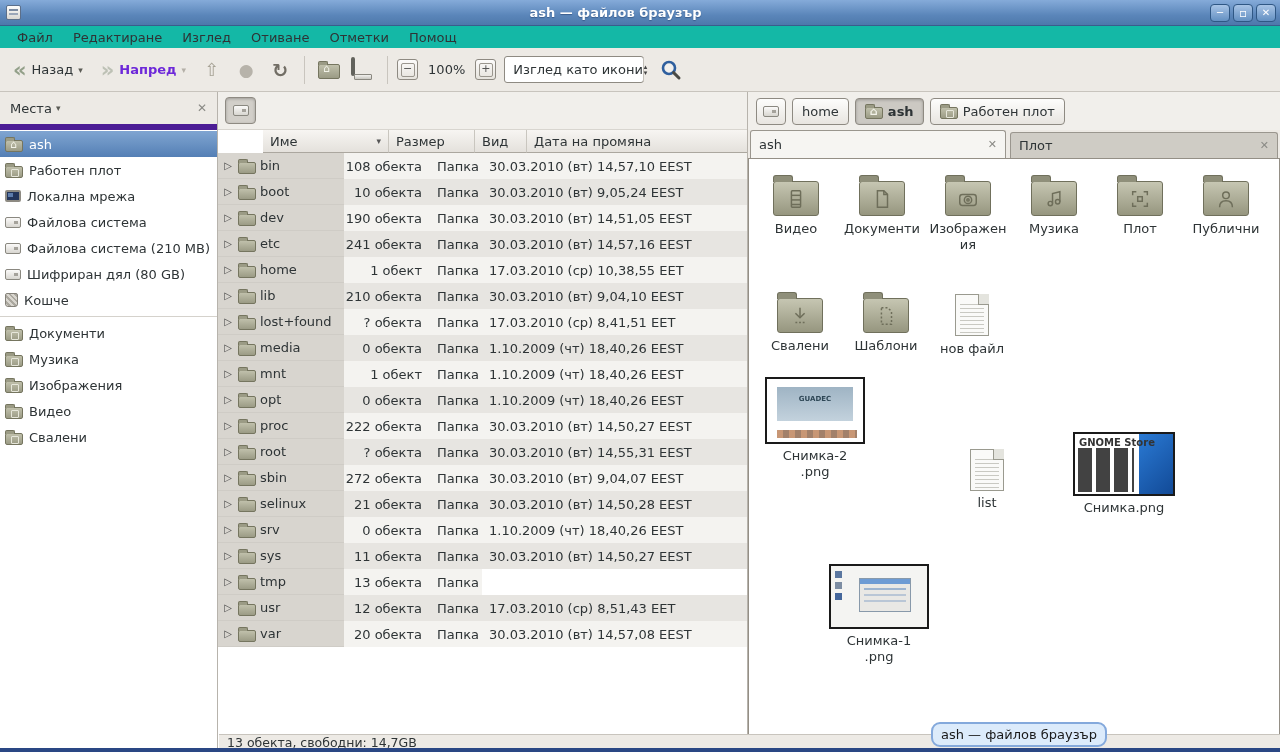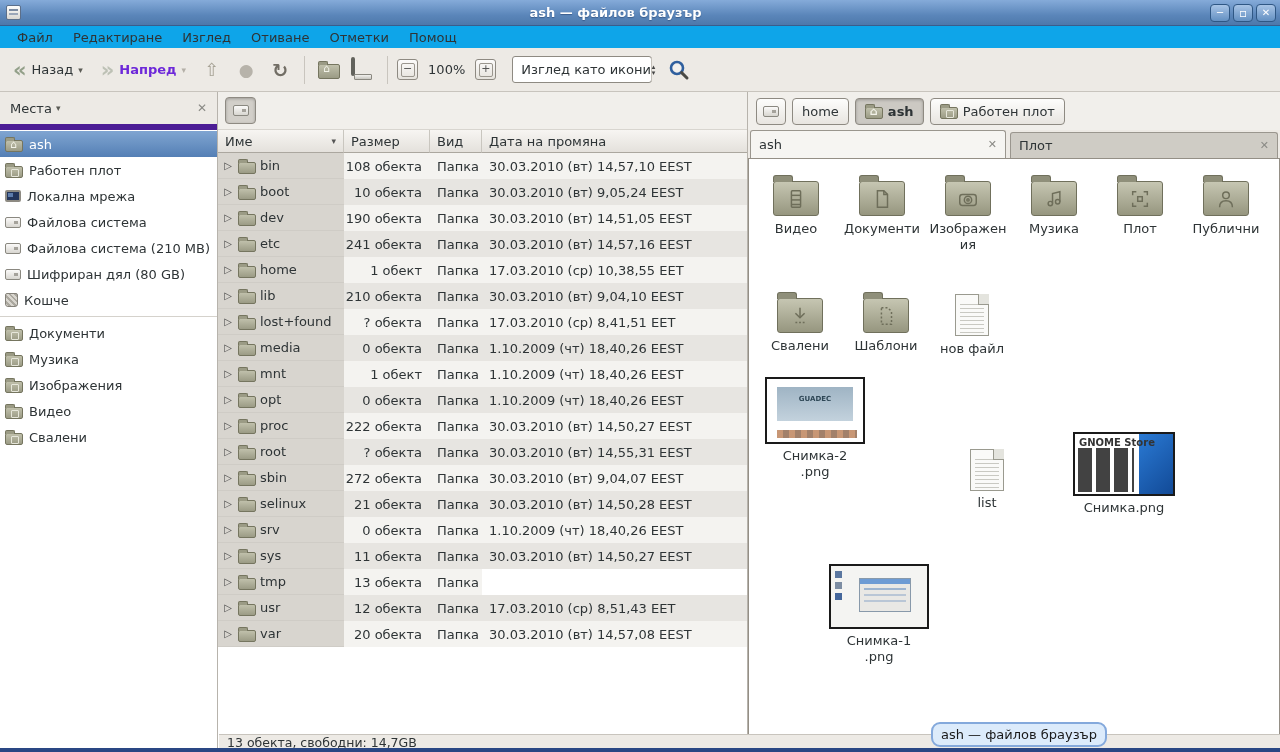--- a/index.html
+++ b/index.html
@@ -15,21 +15,21 @@
   .win-icon::before { content:""; position:absolute; left:2px; top:3px; right:2px; height:2px; background:#7b8aa0; box-shadow:0 4px 0 #9aa6b8; }
   .title { flex:1; text-align:center; color:#ffffff; font-weight:bold; text-shadow:0 1px 1px #3a5d8c; }
   .win-btns { display:flex; gap:3px; }
   .wbtn { width:20px; height:18px; border:1px solid #2f5784; border-radius:4px; background:linear-gradient(#a8c4e6,#6390c2);
           color:#fff; font-size:10px; line-height:16px; text-align:center; font-weight:bold; }
   .wbtn-min::before { content:"─"; }
   .wbtn-max::before { content:"▫"; font-size:12px; }
   .wbtn-close::before { content:"✕"; }
 
   
-  .menubar { height:22px; background:#0ea5e9; display:flex; align-items:center; padding-left:8px; gap:2px; }
+  .menubar { height:22px; background:#14b8a6; display:flex; align-items:center; padding-left:8px; gap:2px; }
   .menu-item { padding:2px 9px; }
 
   
   .toolbar { height:44px; background:#edeae5; border-bottom:1px solid #c8c4bd; display:flex; align-items:center; padding:0 6px; gap:4px; }
   .tbtn { display:flex; align-items:center; gap:5px; padding:4px 7px; border-radius:4px; }
   .nav-arrow { font-size:21px; line-height:18px; color:#93a089; font-weight:bold; }
   .tbtn.disabled .nav-arrow { color:#bdc1b5; }
   .tbtn.disabled .tlabel { color:#6d28d9;font-weight:bold; }
   .caret { font-size:9px; color:#5b5b55; }
   .tbtn.disabled .caret { color:#b4b0a8; }
@@ -37,21 +37,21 @@
   .up-glyph { font-size:18px; color:#a7a396; }
   .stop-glyph { font-size:17px; color:#b7b3aa; }
   .reload-glyph { font-size:19px; color:#726e65; font-weight:bold; }
   .tsep { width:1px; height:28px; background:#c9c5be; margin:0 5px; }
   .sq-btn { width:21px; height:21px; border:1px solid #8e8a82; border-radius:3px; background:linear-gradient(#fcfbfa,#e6e3dd);
             display:flex; align-items:center; justify-content:center; }
   .sq-btn::before { font-size:11px; color:#555; border:1px solid #9a968e; border-radius:2px; width:12px; height:12px; line-height:10px; text-align:center; display:block; }
   .zoom-out::before { content:"−"; }
   .zoom-in::before  { content:"+"; }
   .zoom-label { padding:0 6px; }
-  .combo { width:140px; height:27px; background:#fff; border:1px solid #8e8a82; border-radius:3px; display:flex; align-items:center; margin-left:12px; }
+  .combo { width:140px; height:27px; background:#fff; border:1px solid #8e8a82; border-radius:3px; display:flex; align-items:center; margin-left:4px; }
   .combo-label { flex:1; padding-left:8px; white-space:nowrap; }
   .combo-spin { width:18px; height:100%; border-left:1px solid #c4c0b9; display:flex; flex-direction:column; align-items:center; justify-content:center; font-size:7px; color:#444; line-height:6px; }
   .search-btn { margin-left:8px; }
 
   
   .mini-folder { position:relative; width:18px; height:12px; background:linear-gradient(#c0c0ab,#9b9b85); border:1px solid #75755f; border-radius:2px; margin-top:4px; flex:none; }
   .mini-folder::before { content:""; position:absolute; top:-4px; left:-1px; width:8px; height:3px; background:#9b9b85; border:1px solid #75755f; border-bottom:none; border-radius:2px 2px 0 0; }
   .emblem-mark::after { content:""; position:absolute; left:5px; top:2px; width:6px; height:6px; border:1px solid #e6e6da; border-radius:1px; }
   .home-mark::after { content:"⌂"; position:absolute; left:4px; top:-3px; font-size:11px; color:#f2f2e8; }
   .drive-glyph { width:16px; height:11px; background:linear-gradient(#fbfaf9,#d8d6d0); border:1px solid #8a8880; border-radius:2px; position:relative; flex:none; }
@@ -74,21 +74,21 @@
   .side-list { list-style:none; padding-top:1px; }
   .side-item { height:26px; display:flex; align-items:center; gap:6px; padding-left:5px; }
   .side-item.selected { background:linear-gradient(#80a5d1,#547fb5); color:#fff; }
   .side-sep { height:1px; background:#d5d2cc; margin:3px 0; }
 
   
   .treepane { width:530px; border-right:1px solid #b7b3ac; background:#fff; display:flex; flex-direction:column; }
   .tree-top { height:38px; background:#f1efeb; border-bottom:1px solid #d8d5cf; display:flex; align-items:center; padding-left:7px; }
   .root-btn { width:31px; height:27px; background:#d2cfc9; border:1px solid #8e8a82; border-radius:4px; box-shadow:inset 0 1px 3px rgba(0,0,0,.25);
               display:flex; align-items:center; justify-content:center; }
-  .tree-header { height:23px; display:flex; }
+  .tree-header { height:23px; display:flex;margin-left:45px; }
   .th { background:linear-gradient(#f7f5f2,#e4e1dc); border-right:1px solid #c9c6bf; border-bottom:1px solid #aba79f;
         display:flex; align-items:center; padding:0 7px; font-weight:normal; }
   .th-name { width:126px; } .th-size { width:86px; } .th-type { width:52px; } .th-date { flex:1; border-right:none; }
   .th-name .sort { margin-left:auto; font-size:9px; color:#555; }
   .tree-rows { flex:1; overflow:hidden; }
   .trow { height:26px; display:flex; align-items:center; }
   .cell { height:100%; display:flex; align-items:center; }
   .c-name { width:126px; background:#d8d5cf; border-bottom:1px solid #cfccc6; padding-left:4px; gap:4px; }
   .c-size { width:86px; justify-content:flex-end; padding-right:8px; }
   .c-type { width:52px; padding-left:7px; }

